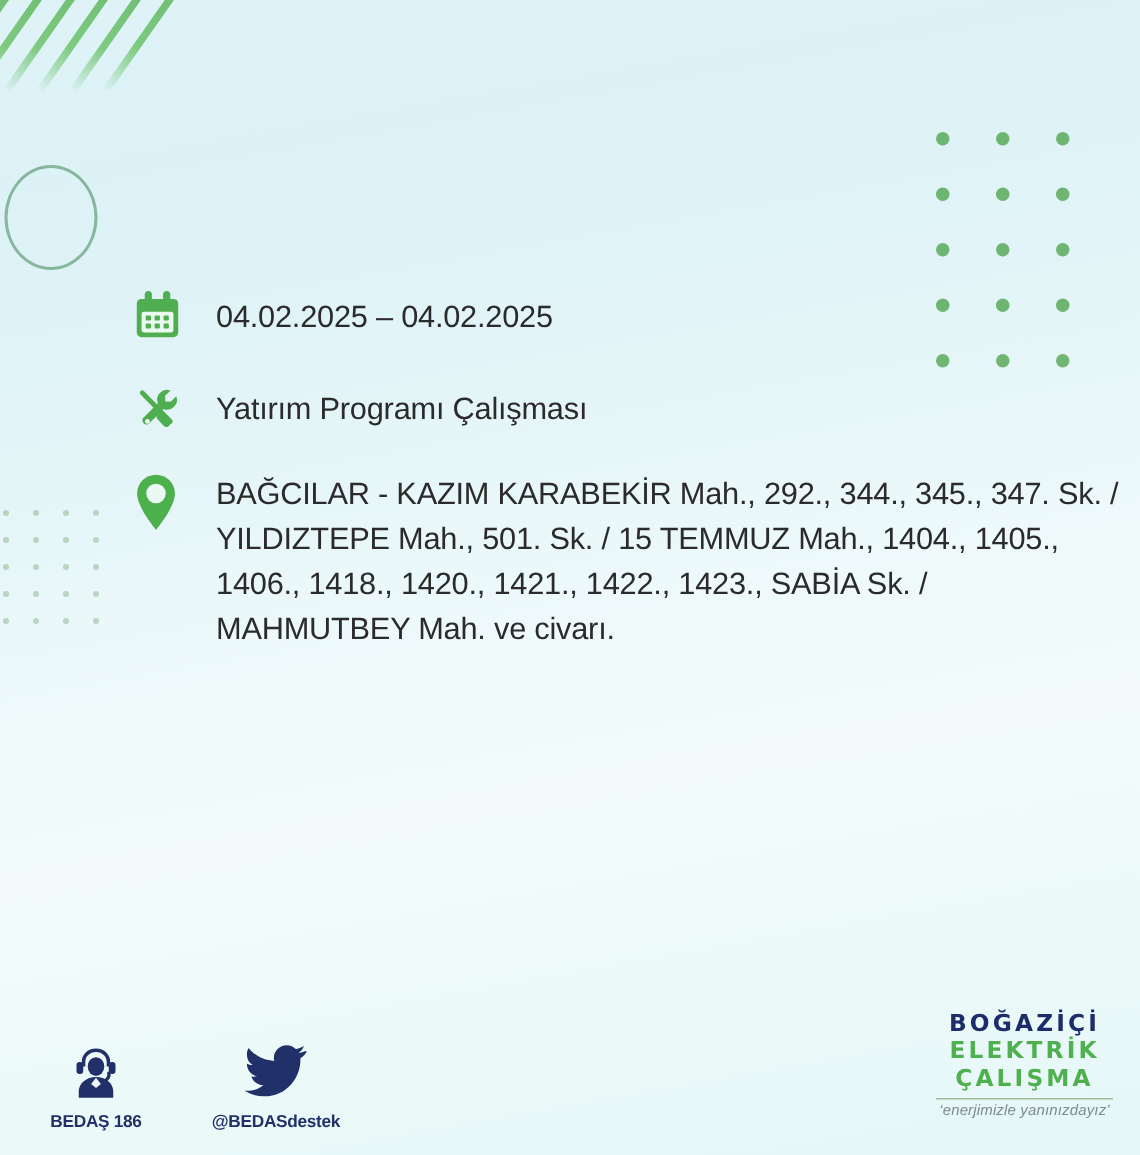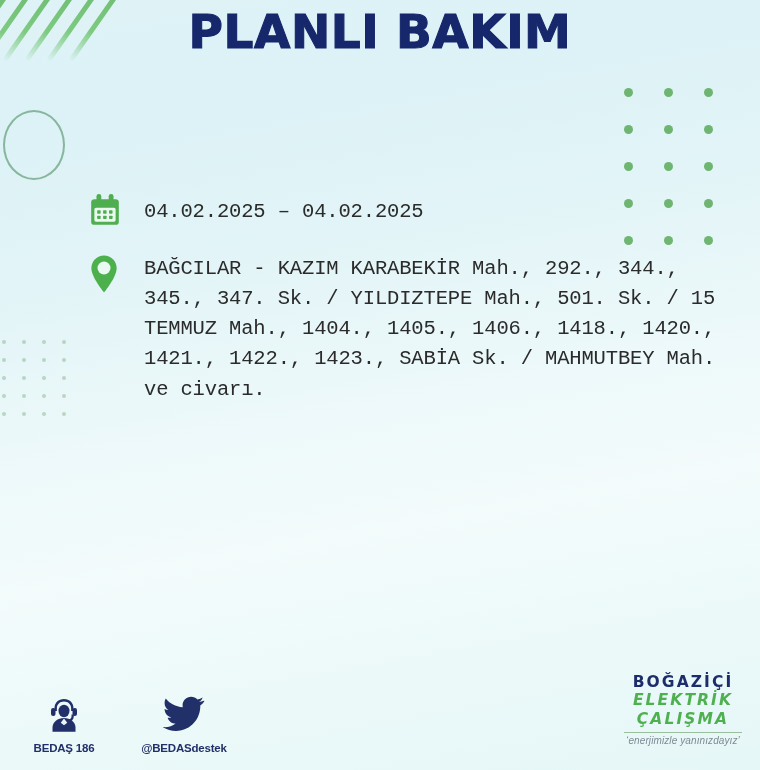--- a/index.html
+++ b/index.html
@@ -111,21 +111,21 @@
     font-weight: normal;
     font-size: 38px;
     letter-spacing: 0.4px;
     color: #1b2c5e;
     line-height: 1.1;
     margin: 6px 0 0 0;
   }
 
   
   #info { position: absolute; left: 88px; top: 190px; width: 660px; }
-  .row { display: flex; align-items: flex-start; margin-bottom: 19px; font-family: Liberation Mono, monospace; }
+  .row { display: flex; align-items: flex-start; margin-bottom: 19px; }
   .row .ico {
     flex: 0 0 56px;
     height: 42px;
     display: flex;
     align-items: center;
     justify-content: flex-start;
   }
   .row .txt {
     font-size: 20.5px;
     color: #2b2b2b;
@@ -174,21 +174,21 @@
     text-align: center;
     line-height: 1;
   }
   #logo .l1, #logo .l2, #logo .l3 {
     font-family: "DejaVu Sans", sans-serif;
     font-weight: bold;
     font-size: 15.5px;
     letter-spacing: 2.1px;
   }
   #logo .l1 { color: #1d2d6b; }
-  #logo .l2, #logo .l3 { color: #4fb04f; margin-top: 3px; font-style: italic; }
+  #logo .l2, #logo .l3 { color: #4fb04f; margin-top: 3px; }
   #logo .lrule {
     height: 1px;
     background: #9bbf9b;
     margin: 5px 6px 3px 6px;
   }
   #logo .ltag {
     font-size: 10px;
     font-style: italic;
     color: #7d8a94;
     letter-spacing: .1px;
@@ -245,21 +245,20 @@
       <i></i>
       <i></i>
       <i></i>
     <i></i>
       <i></i>
       <i></i>
       <i></i>
   </div>
 
   <div id="header">
-    <div id="title-main">PLANLI BAKIM</div>
   </div>
 
   <div id="info">
 
     <div class="row">
       <span class="ico">
         <svg width="34" height="34" viewBox="0 0 32 32" aria-hidden="true">
           <rect x="3" y="5" width="26" height="24" rx="3" fill="#4fae4f"></rect>
           <rect x="6" y="13" width="20" height="13" rx="1.5" fill="#eafaf0"></rect>
           <rect x="8" y="0" width="4.5" height="8" rx="2.2" fill="#4fae4f"></rect>
@@ -271,20 +270,35 @@
             <rect x="8.6" y="20.4" width="3.3" height="3.1" rx=".6"></rect>
             <rect x="14.2" y="20.4" width="3.3" height="3.1" rx=".6"></rect>
             <rect x="19.8" y="20.4" width="3.3" height="3.1" rx=".6"></rect>
           </g>
         </svg>
       </span>
       <span class="txt">04.02.2025 – 04.02.2025</span>
     </div>
 
 
+    <div class="row">
+      <span class="ico">
+        <svg width="34" height="34" viewBox="0 0 32 32" aria-hidden="true">
+          <g stroke="#4fae4f" stroke-width="3.1" stroke-linecap="round" fill="none">
+            <line x1="6.5" y1="6.5" x2="24" y2="24.5"></line>
+          </g>
+          <g fill="#4fae4f">
+            <path d="M26.5 4.5 a6.6 6.6 0 0 0 -8.6 8.6 l-9.4 9.4 a2.8 2.8 0 1 0 3.9 3.9 l9.4 -9.4 a6.6 6.6 0 0 0 8.6 -8.6 l-3.6 3.6 -3.9 -0.1 -0.1 -3.9 z" transform="translate(-2.5,0) scale(0.92) translate(2.5,1)"></path>
+            <circle cx="9.7" cy="24.4" r="1.5" fill="#eafaf0"></circle>
+          </g>
+          <rect x="17.2" y="18.2" width="5.2" height="10.2" rx="2.4" transform="rotate(-42 19.8 23.3)" fill="#4fae4f"></rect>
+        </svg>
+      </span>
+      <span class="txt">Yatırım Programı Çalışması</span>
+    </div>
 
     <div class="row" id="row-address">
       <span class="ico">
         <svg width="32" height="40" viewBox="0 0 24 32" aria-hidden="true">
           <path d="M12 1.2 C6.4 1.2 1.9 5.7 1.9 11.3 C1.9 18.6 12 30.6 12 30.6 C12 30.6 22.1 18.6 22.1 11.3 C22.1 5.7 17.6 1.2 12 1.2 Z" fill="#4cb04c"></path>
           <circle cx="12" cy="11.2" r="5.2" fill="#eafaf3"></circle>
         </svg>
       </span>
       <span class="txt">BAĞCILAR - KAZIM KARABEKİR Mah., 292., 344., 345., 347. Sk. / YILDIZTEPE Mah., 501. Sk. / 15 TEMMUZ Mah., 1404., 1405., 1406., 1418., 1420., 1421., 1422., 1423., SABİA Sk. / MAHMUTBEY Mah. ve civarı.</span>
     </div>

